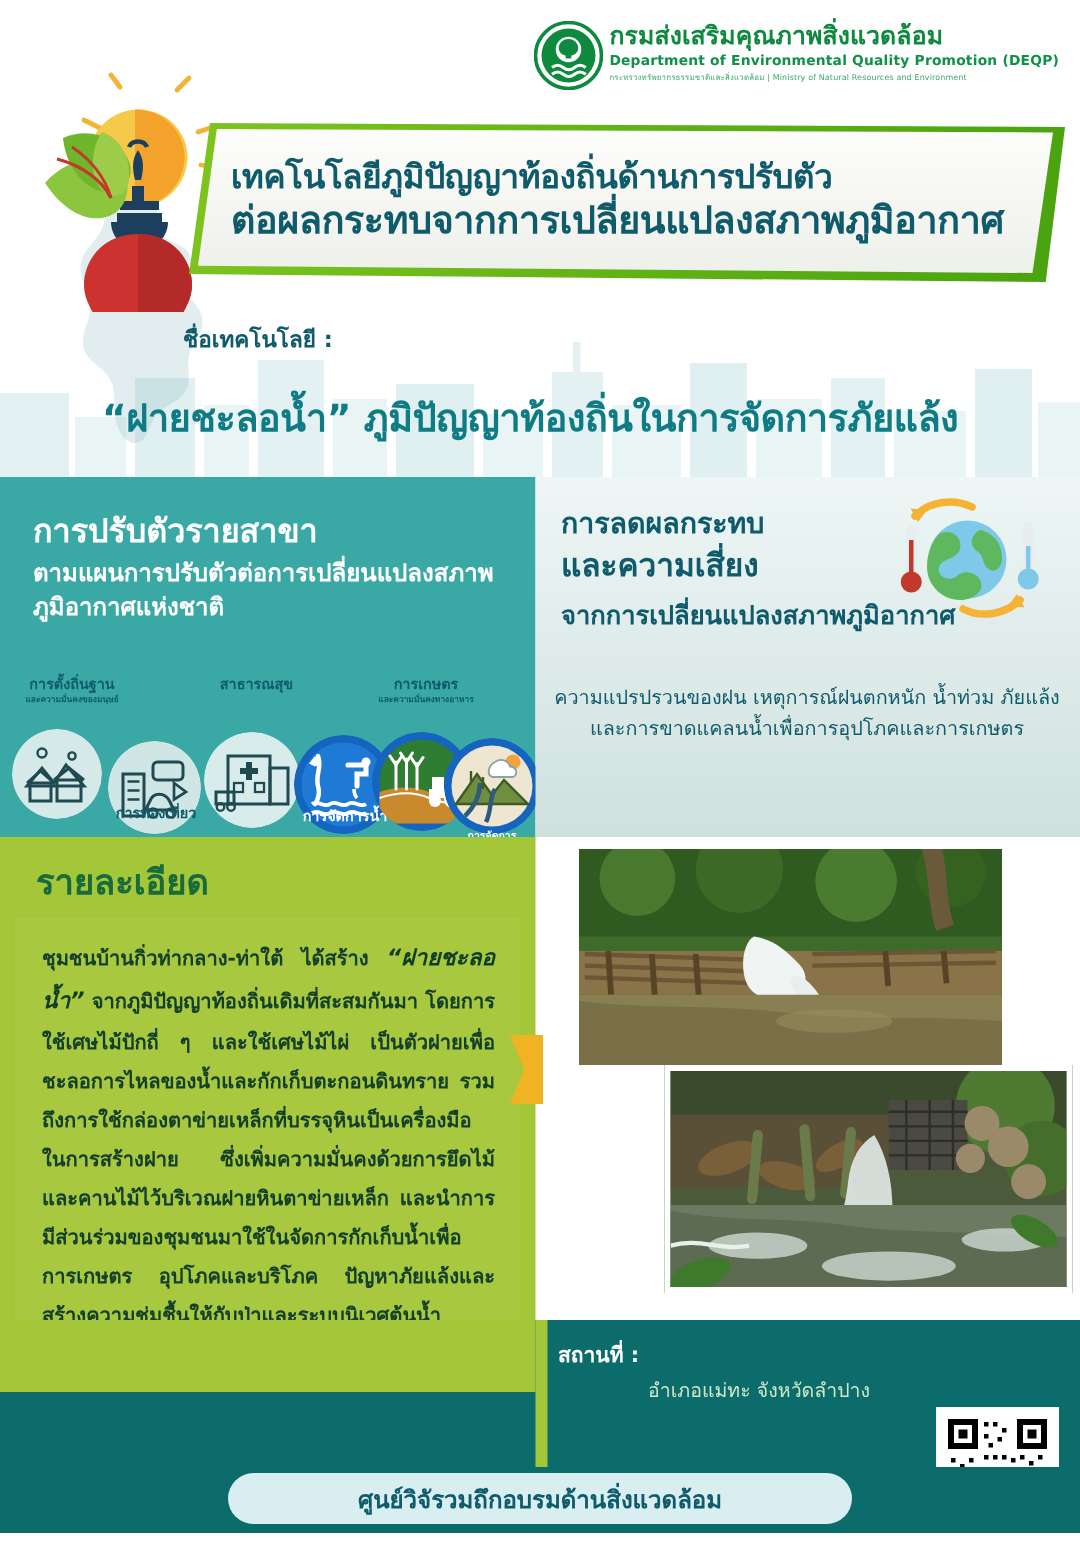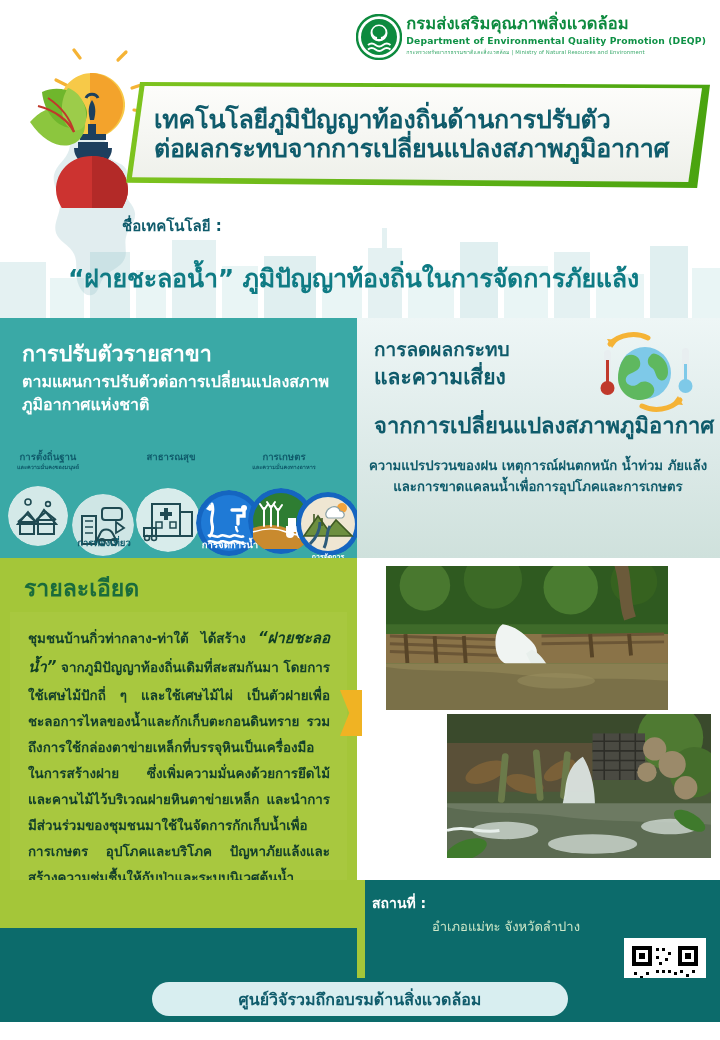--- a/index.html
+++ b/index.html
@@ -25,21 +25,21 @@
     background:linear-gradient(100deg,#7fc41f 0%, #5eb115 55%, #49a30f 100%);
     clip-path: polygon(2.4% 0%, 100% 2.5%, 97.8% 100%, 0% 95%);
   }
   .ribbon-inner {
     position:absolute; left:132px; top:86px; width:570px; height:96px;
     background:linear-gradient(180deg,#fdfdfb 0%, #eef0ea 100%);
     clip-path: polygon(2.2% 0%, 100% 2.4%, 97.6% 100%, 0% 95%);
     display:flex; flex-direction:column; justify-content:center; padding-left:22px;
   }
   .title-l1, .title-l2 { color:#0f5b6b; font-weight:bold; letter-spacing:-.2px; }
-  .title-l1 { font-size:25px; line-height:1.16; }
+  .title-l1 { font-size:22px; line-height:1.16; }
   .title-l2 { font-size:25px; line-height:1.18; }
 
   
   .sub-band { position:absolute; left:0; top:186px; width:720px; height:132px; background:#ffffff; overflow:hidden; }
   .city-sil { position:absolute; left:0; bottom:0; width:720px; height:96px; opacity:.55; }
   .tech-label { position:absolute; left:122px; top:214px; font-size:15px; font-weight:bold; color:#0f5b6b; }
   .tech-name { position:absolute; left:68px; top:258px; width:640px; font-size:25px; font-weight:bold; color:#0f7b84; letter-spacing:-.2px; }
 
   
   .map-sil { position:absolute; left:18px; top:118px; width:150px; height:190px; opacity:.30; }
@@ -47,25 +47,25 @@
 
   
   .col-left-head { position:absolute; left:0; top:318px; width:357px; height:240px; background:#3aa9a6; }
   .col-right-head { position:absolute; left:357px; top:318px; width:363px; height:240px; background:linear-gradient(180deg,#eef6f6 0%,#dbe9e7 60%,#cfe1dc 100%); }
 
   .lh-title { position:absolute; left:22px; top:336px; font-size:21.5px; font-weight:bold; color:#ffffff; }
   .lh-sub1 { position:absolute; left:22px; top:370px; font-size:16px; font-weight:bold; color:#ffffff; line-height:1.45; width:320px; }
 
   .rh-title1 { position:absolute; left:374px; top:338px; font-size:19px; font-weight:bold; color:#0f5b6b; line-height:1.2; }
   .rh-title2 { position:absolute; left:374px; top:365px; font-size:21px; font-weight:bold; color:#0f5b6b; line-height:1.2; }
-  .rh-sub { position:absolute; left:374px; top:408px; font-size:22px; font-weight:bold; color:#0f5b6b; }
+  .rh-sub { position:absolute; left:374px; top:396px; font-size:17px; font-weight:bold; color:#0f5b6b; }
   .globe-icon { position:absolute; right:16px; top:330px; width:118px; height:86px; }
 
   .rh-body { position:absolute; left:362px; top:455px; width:352px; text-align:center;
-             font-size:13.2px; font-weight:bold; color:#0f5b6b; line-height:1.62; }
+             font-size:13.2px; font-weight:normal; color:#0f5b6b; line-height:1.62; }
 
   
   .icon-row { position:absolute; left:0; top:452px; width:357px; height:106px; }
   .ic { position:absolute; border-radius:50%; }
   .ic-lbl { position:absolute; text-align:center; color:#0f5b6b; font-weight:bold; }
   .lbl-main { font-size:9.6px; line-height:1.1; }
   .lbl-small { font-size:5.6px; line-height:1.15; margin-top:1px; }
   .lbl-white { color:#ffffff; }
 
   

